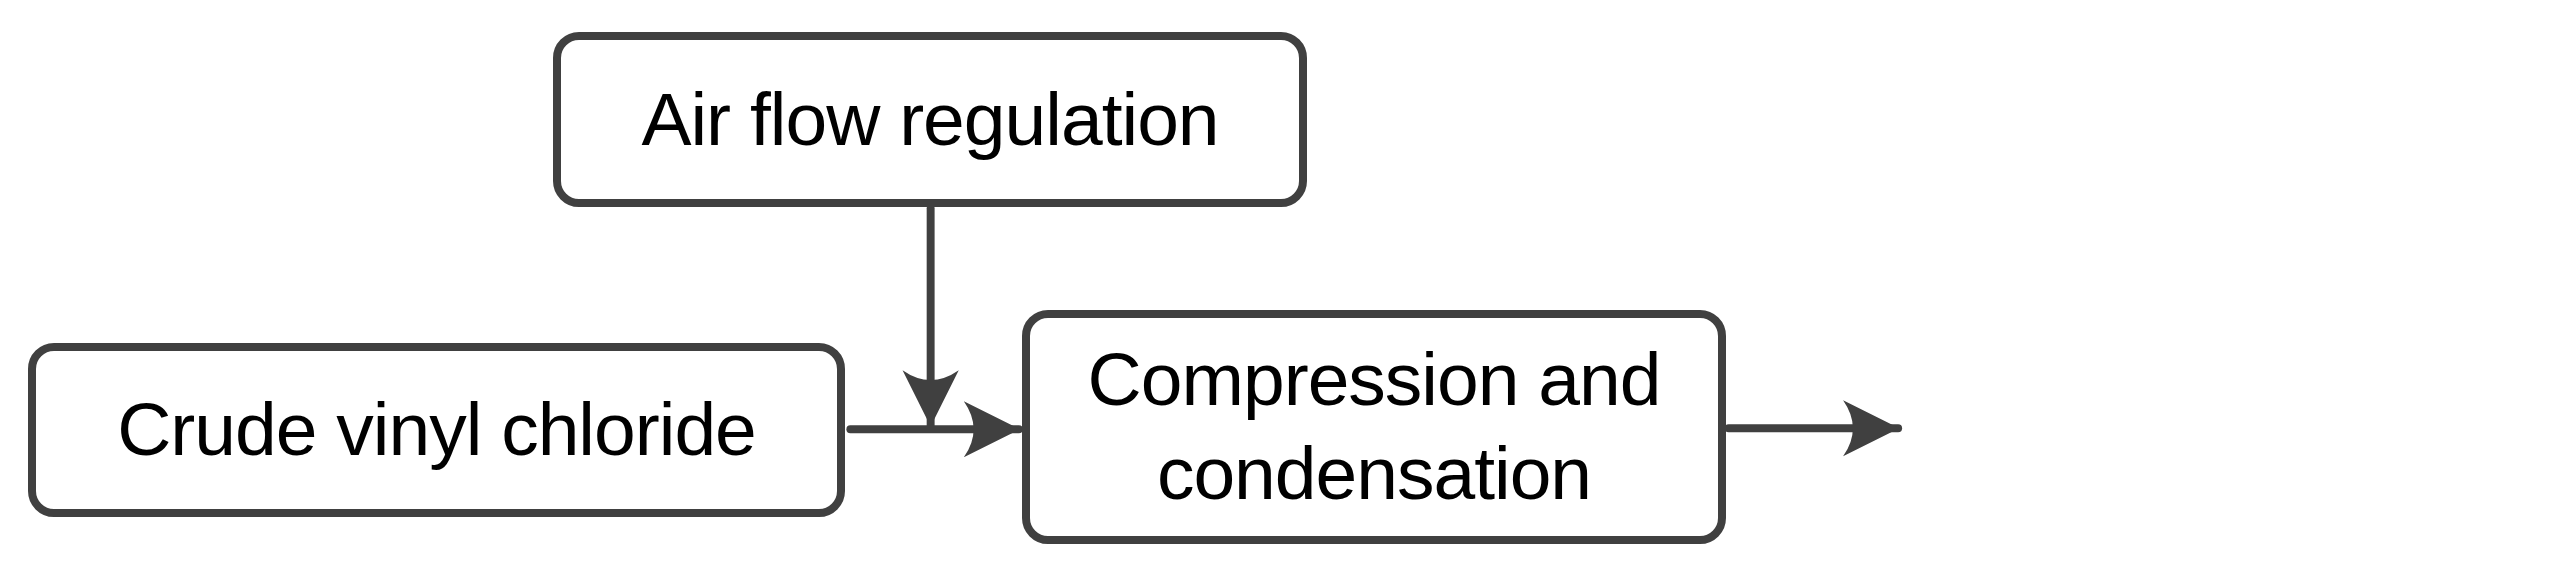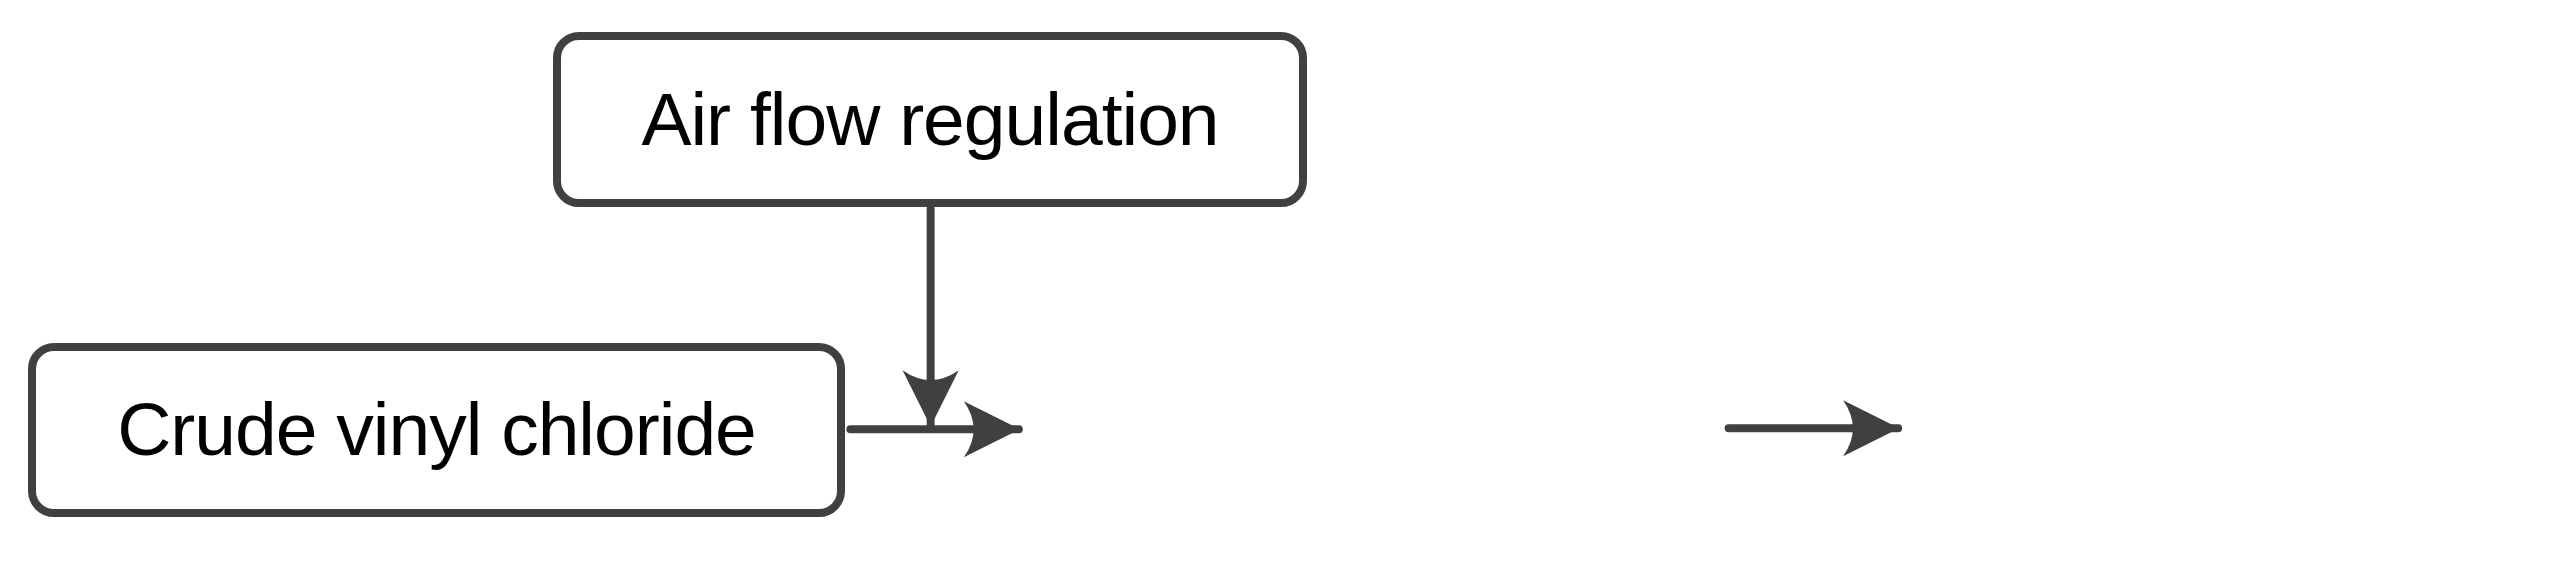--- a/index.html
+++ b/index.html
@@ -71,16 +71,20 @@
   </svg>
 
   <div class="node node-airflow">
     <span class="node-label">Air flow regulation</span>
   </div>
 
   <div class="node node-crude">
     <span class="node-label">Crude vinyl chloride</span>
   </div>
 
+  <div class="node node-compression">
+    <span class="node-label">Compression and
+condensation</span>
+  </div>
 
 
 </div>
 
 
 </body></html>

